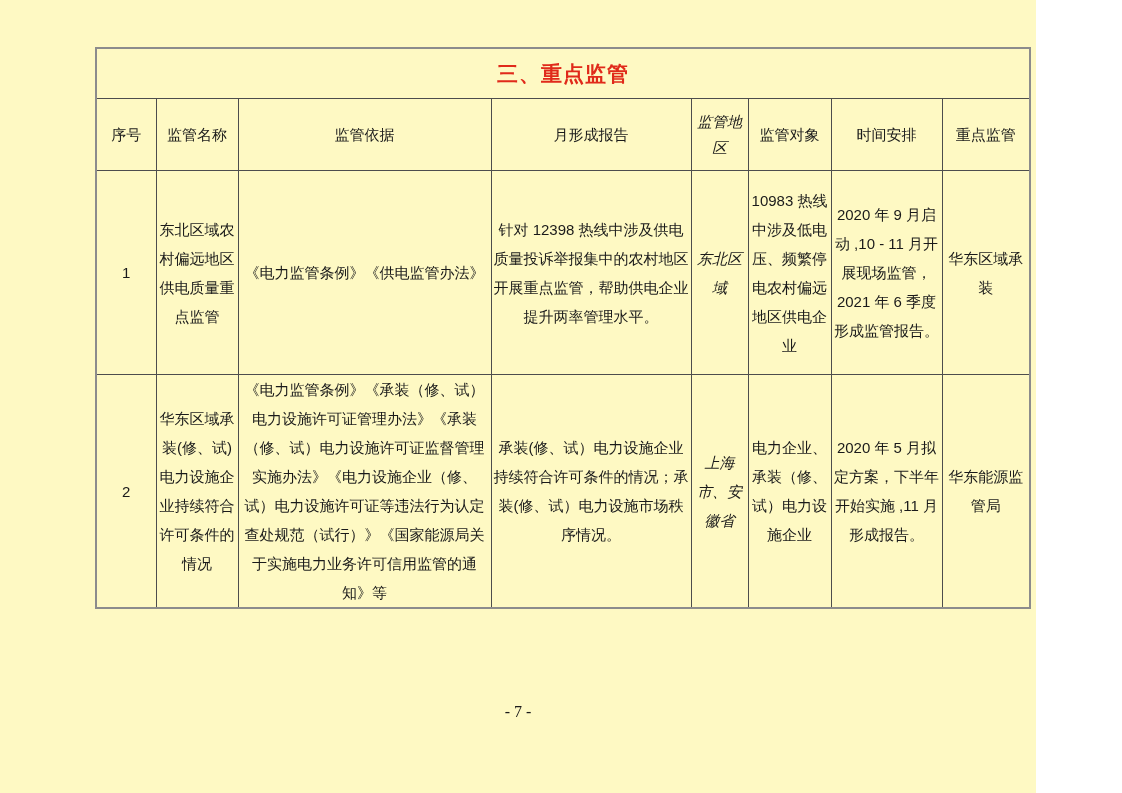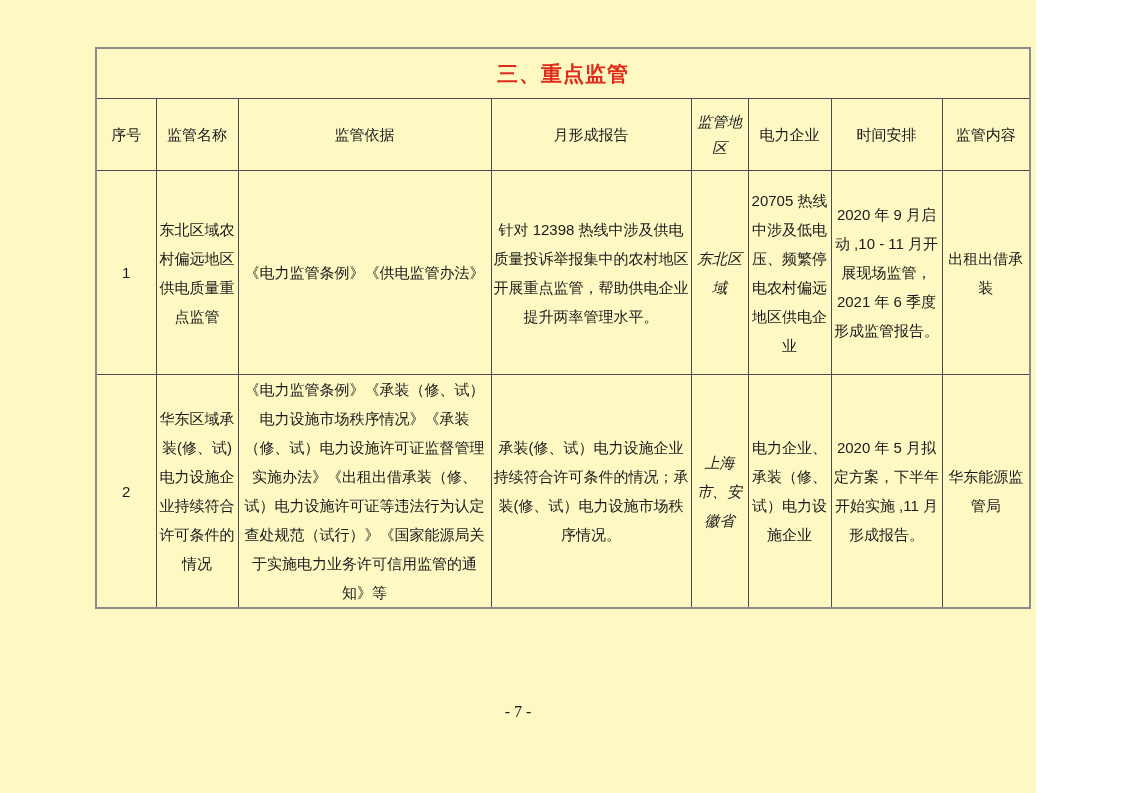--- a/index.html
+++ b/index.html
@@ -91,40 +91,40 @@
         <tr class="title-row">
       <td colspan="8" style="color: rgb(224, 42, 26);">三、重点监管</td>
     </tr>
 
     <tr class="header-row">
       <td class="col-no">序号</td>
       <td class="col-name">监管名称</td>
       <td class="col-basis">监管依据</td>
       <td class="col-content">月形成报告</td>
       <td class="col-region">监管地区</td>
-      <td class="col-target">电力企业</td>
+      <td class="col-target">监管对象</td>
       <td class="col-schedule">时间安排</td>
-      <td class="col-unit">监管内容</td>
+      <td class="col-unit">重点监管</td>
     </tr>
 
     <tr class="body-row-1">
       <td class="col-no">1</td>
       <td class="col-name">东北区域农村偏远地区供电质量重点监管</td>
       <td class="col-basis">《电力监管条例》《供电监管办法》</td>
       <td class="col-content">针对 12398 热线中涉及供电质量投诉举报集中的农村地区开展重点监管，帮助供电企业提升两率管理水平。</td>
       <td class="col-region">东北区域</td>
-      <td class="col-target">20705 热线中涉及低电压、频繁停电农村偏远地区供电企业</td>
+      <td class="col-target">10983 热线中涉及低电压、频繁停电农村偏远地区供电企业</td>
       <td class="col-schedule">2020 年 9 月启动 ,10 - 11 月开展现场监管，2021 年 6 季度形成监管报告。</td>
-      <td class="col-unit">出租出借承装</td>
+      <td class="col-unit">华东区域承装</td>
     </tr>
 
     <tr class="body-row-2">
       <td class="col-no">2</td>
       <td class="col-name">华东区域承装(修、试)电力设施企业持续符合许可条件的情况</td>
-      <td class="col-basis">《电力监管条例》《承装（修、试）电力设施市场秩序情况》《承装（修、试）电力设施许可证监督管理实施办法》《出租出借承装（修、试）电力设施许可证等违法行为认定查处规范（试行）》《国家能源局关于实施电力业务许可信用监管的通知》等</td>
+      <td class="col-basis">《电力监管条例》《承装（修、试）电力设施许可证管理办法》《承装（修、试）电力设施许可证监督管理实施办法》《电力设施企业（修、试）电力设施许可证等违法行为认定查处规范（试行）》《国家能源局关于实施电力业务许可信用监管的通知》等</td>
       <td class="col-content">承装(修、试）电力设施企业持续符合许可条件的情况；承装(修、试）电力设施市场秩序情况。</td>
       <td class="col-region">上海市、安徽省</td>
       <td class="col-target">电力企业、承装（修、试）电力设施企业</td>
       <td class="col-schedule">2020 年 5 月拟定方案，下半年开始实施 ,11 月形成报告。</td>
       <td class="col-unit">华东能源监管局</td>
     </tr>
   </tbody>
     </table>
 
   <div class="page-number">- 7 -</div>

